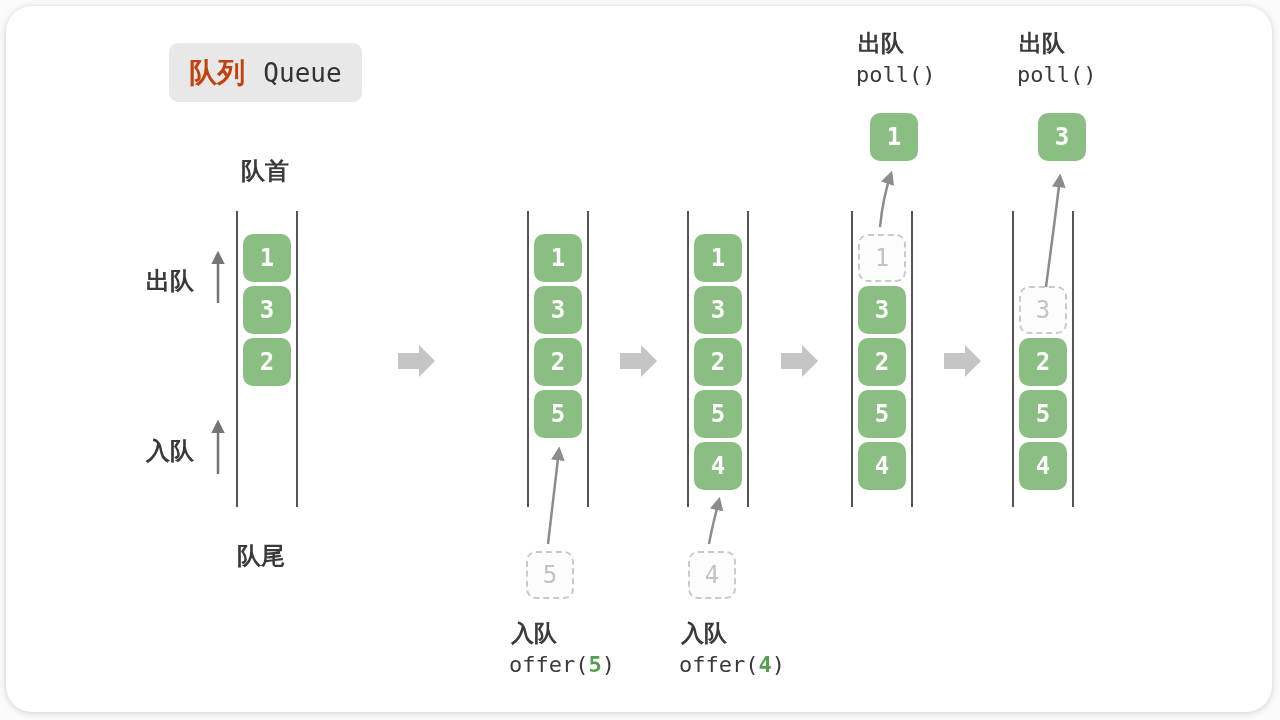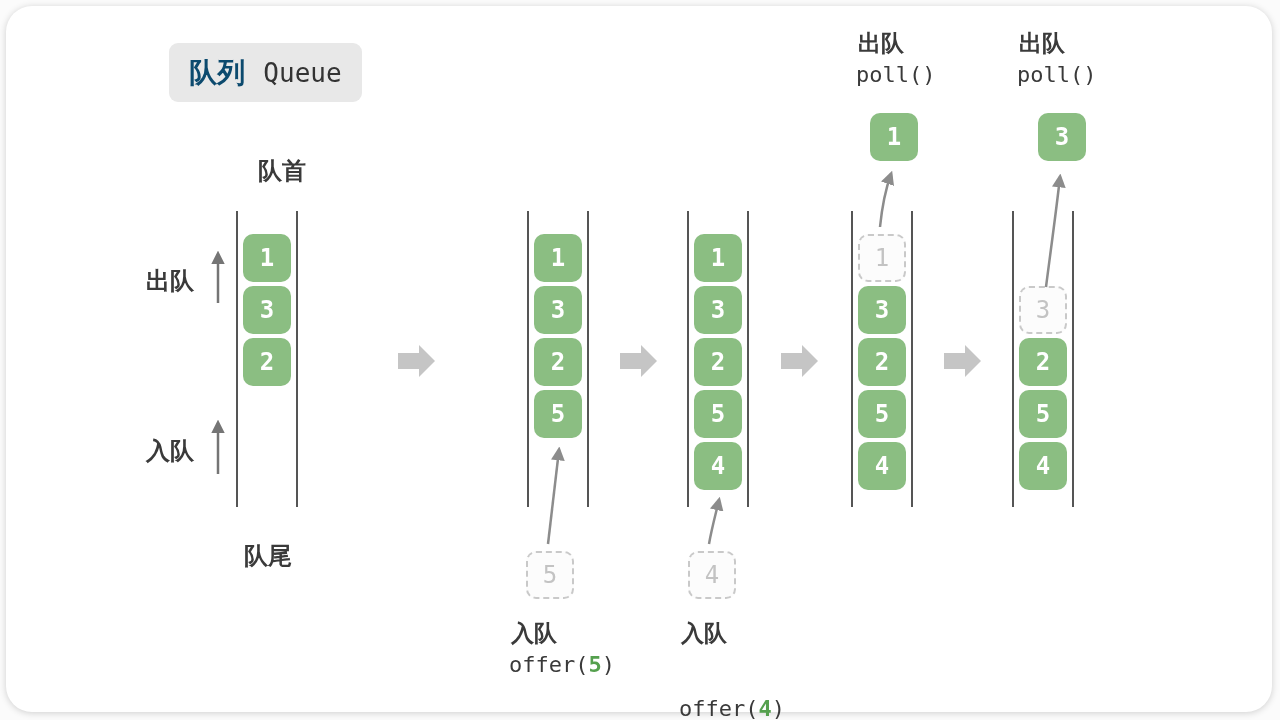--- a/index.html
+++ b/index.html
@@ -2,21 +2,21 @@
 <html><head>
 <meta charset="utf-8">
 <style>
   html,body{margin:0;padding:0;}
   body{width:1280px;height:720px;background:#fbfbfb;font-family:"Liberation Sans",sans-serif;overflow:hidden;}
   #stage{position:relative;width:1280px;height:720px;}
   .card{position:absolute;left:6px;top:6px;width:1266px;height:706px;background:#ffffff;
         border-radius:26px;box-shadow:0 1px 7px rgba(0,0,0,0.18);}
   .title-badge{position:absolute;left:169px;top:43px;width:193px;height:59px;background:#e8e8e8;
         border-radius:9px;display:flex;align-items:center;justify-content:center;gap:12px;}
-  .title-zh{font-weight:700;font-size:28px;color:#0c4a6e;font-family:"Liberation Sans",sans-serif;text-align:right;}
+  .title-zh{font-weight:700;font-size:28px;color:#c2410c;font-family:"Liberation Sans",sans-serif;text-align:right;}
   .title-en{font-weight:400;font-size:26px;color:#333;font-family:"DejaVu Sans Mono",monospace;margin-left:6px;}
   .zh{position:absolute;font-weight:700;font-size:24px;color:#3a3a3a;white-space:nowrap;}
   .zh-sm{position:absolute;font-weight:700;font-size:23px;color:#3a3a3a;white-space:nowrap;}
   .code{position:absolute;font-family:"DejaVu Sans Mono",monospace;font-size:22px;color:#3a3a3a;white-space:nowrap;}
   .green-digit{color:#55a04e;font-weight:700;}
   .wall{position:absolute;width:2px;height:296px;top:211px;background:#555;}
   .cell{position:absolute;width:48px;height:48px;border-radius:10px;background:#8bbe82;color:#fff;
         font-family:"DejaVu Sans Mono",monospace;font-weight:700;font-size:24px;
         display:flex;align-items:center;justify-content:center;box-sizing:border-box;}
   .ghost{background:#fcfcfc;border:2px dashed #c9c9c9;color:#c3c3c3;font-weight:400;}
@@ -29,22 +29,22 @@
 <body>
 
 <div id="stage">
   <div class="card"></div>
 
   <div class="title-badge">
     <span class="title-zh">队列</span>
     <span class="title-en">Queue</span>
   </div>
 
-  <div class="zh" style="left:251px;top:155px;width:62px;text-align:center;">队首</div>
-  <div class="zh" style="left:237px;top:540px;width:62px;text-align:center;">队尾</div>
+  <div class="zh" style="left:234px;top:155px;width:62px;text-align:center;">队首</div>
+  <div class="zh" style="left:237px;top:540px;width:62px;">队尾</div>
 
   <div class="zh" style="left:146px;top:265px;">出队</div>
   <div class="zh" style="left:146px;top:435px;">入队</div>
 
   <div class="wall" style="left:236px;"></div>
   <div class="wall" style="left:296px;"></div>
   <div class="cell" style="left:243px;top:234px;">1</div>
   <div class="cell" style="left:243px;top:286px;">3</div>
   <div class="cell" style="left:243px;top:338px;">2</div>
 
@@ -60,21 +60,21 @@
 
   <div class="wall" style="left:687px;"></div>
   <div class="wall" style="left:747px;"></div>
   <div class="cell" style="left:694px;top:234px;">1</div>
   <div class="cell" style="left:694px;top:286px;">3</div>
   <div class="cell" style="left:694px;top:338px;">2</div>
   <div class="cell" style="left:694px;top:390px;">5</div>
   <div class="cell" style="left:694px;top:442px;">4</div>
   <div class="cell ghost" style="left:688px;top:551px;">4</div>
   <div class="zh-sm" style="left:681px;top:618px;">入队</div>
-  <div class="code" style="left:679px;top:652px;margin-top:44px;"><span>offer(</span><span class="green-digit">4</span><span>)</span></div>
+  <div class="code" style="left:679px;top:652px;"><span>offer(</span><span class="green-digit">4</span><span>)</span></div>
 
   <div class="wall" style="left:851px;"></div>
   <div class="wall" style="left:911px;"></div>
   <div class="cell ghost" style="left:858px;top:234px;">1</div>
   <div class="cell" style="left:858px;top:286px;">3</div>
   <div class="cell" style="left:858px;top:338px;">2</div>
   <div class="cell" style="left:858px;top:390px;">5</div>
   <div class="cell" style="left:858px;top:442px;">4</div>
   <div class="cell" style="left:870px;top:113px;">1</div>
   <div class="zh-sm" style="left:858px;top:28px;">出队</div>

